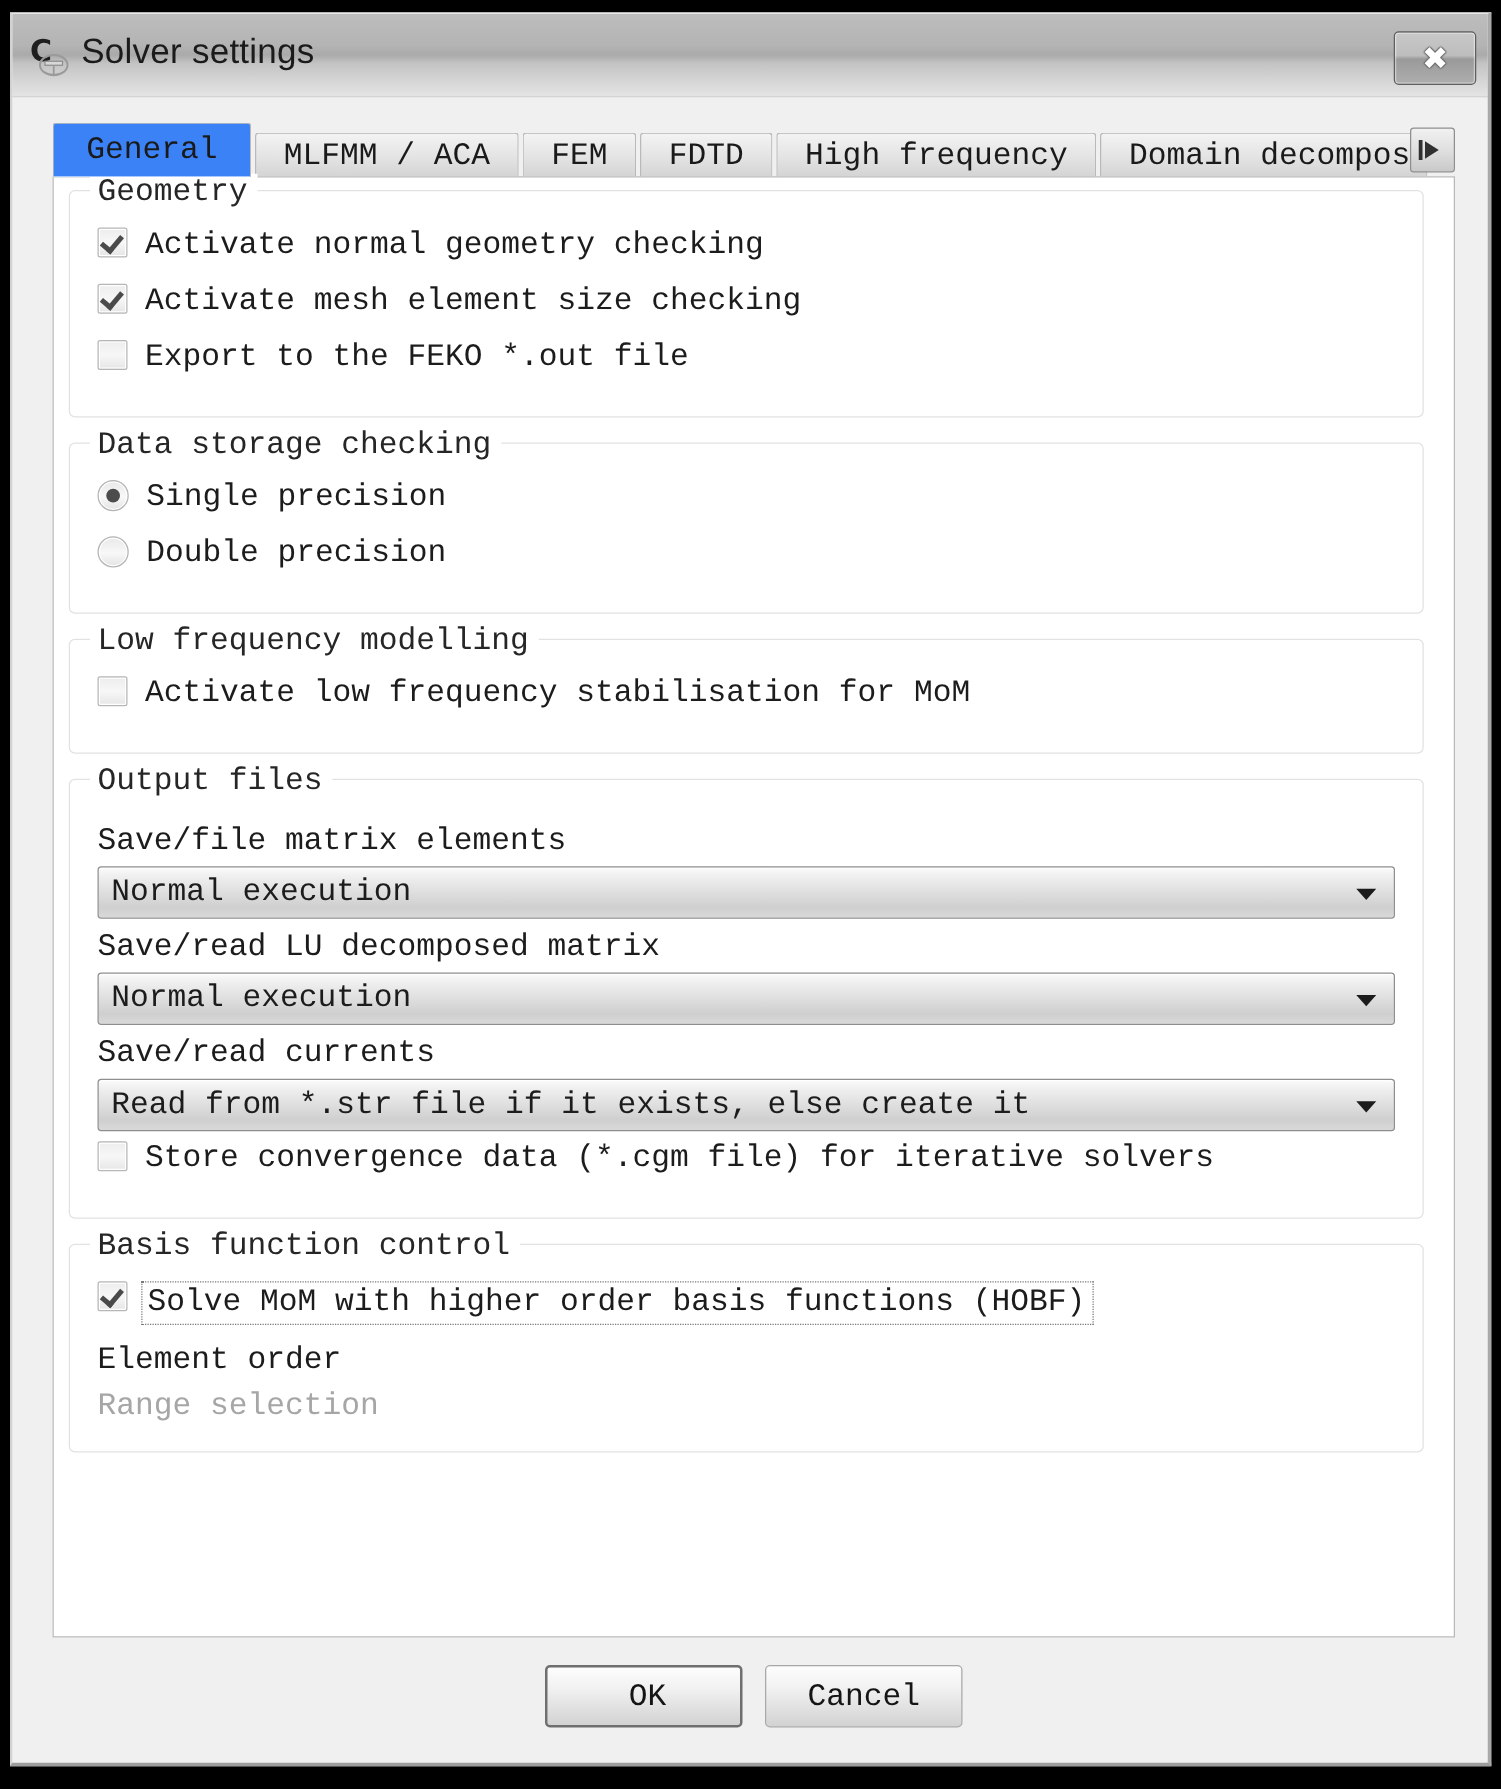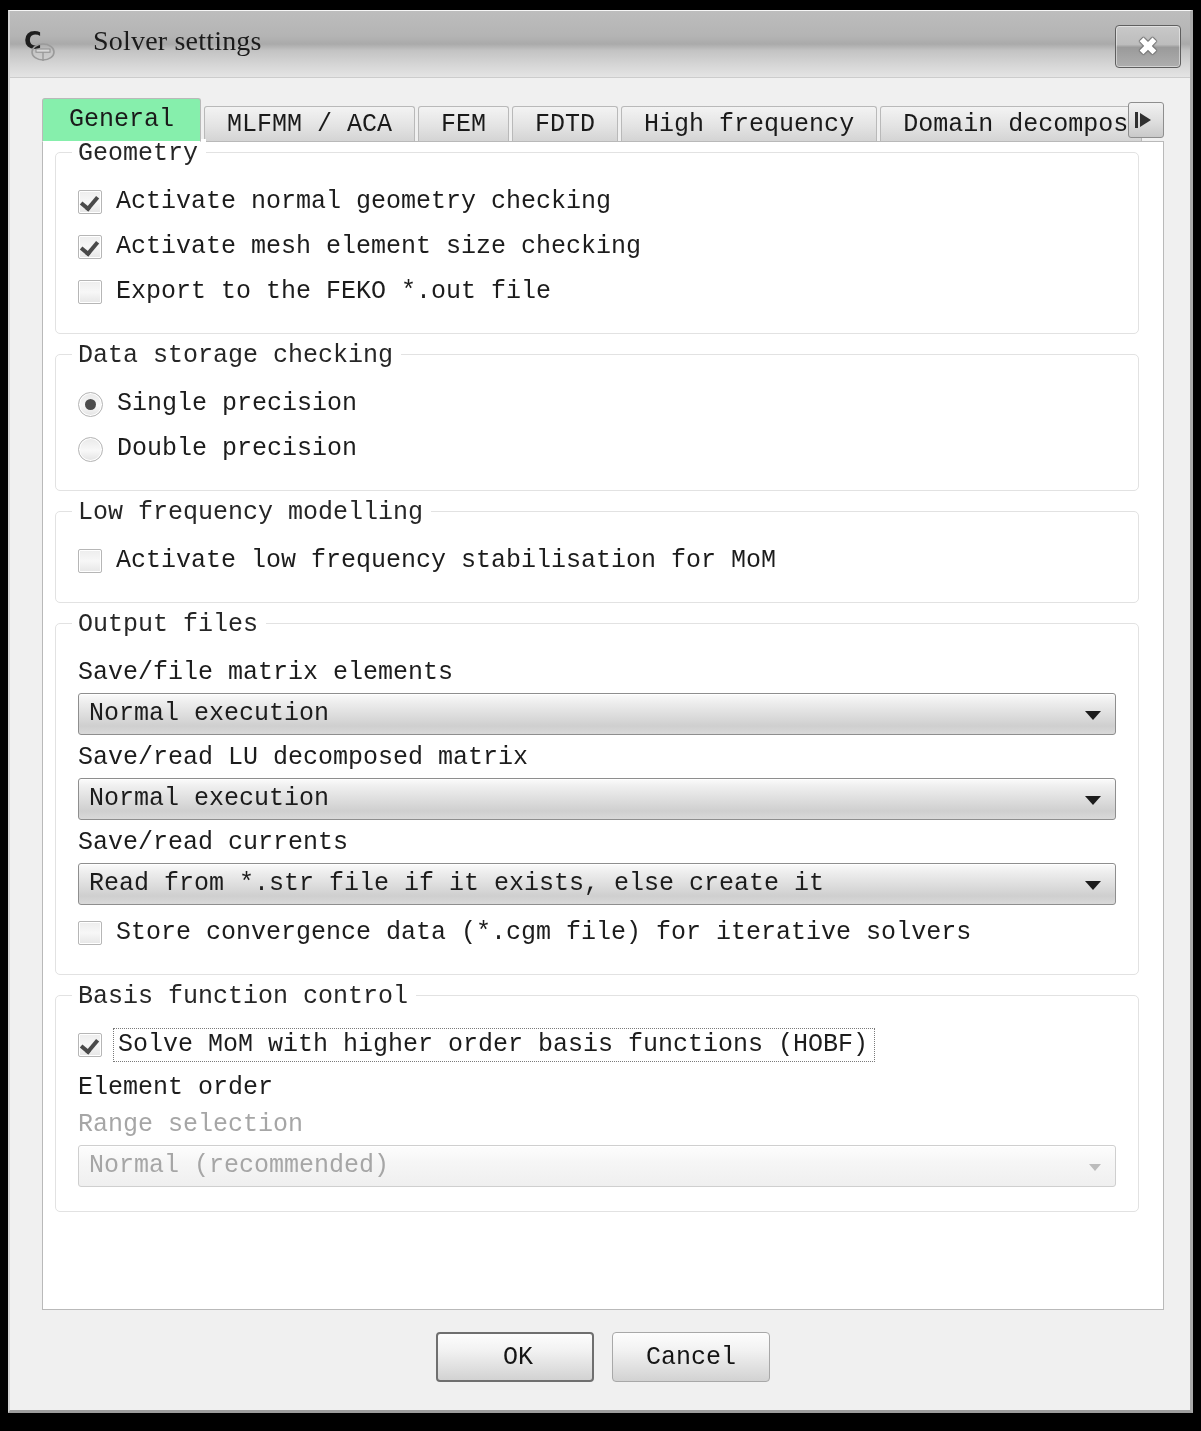--- a/index.html
+++ b/index.html
@@ -44,26 +44,25 @@
     position: absolute;
     left: 13px;
     top: 14px;
     width: 40px;
     height: 40px;
   }
   .win-title {
     position: absolute;
     left: 55px;
     top: 14px;
-    font-family: Liberation Serif, serif;
+    font-family: Liberation Sans, sans-serif;
     font-size: 28px;
     color: #1b1b1b;
     letter-spacing: .2px;
     white-space: nowrap;
-    margin-left: 28px;
   }
   .close-btn {
     position: absolute;
     right: 9px;
     top: 14px;
     width: 64px;
     height: 41px;
     border: 1px solid #5f5f5f;
     border-radius: 4px;
     background: linear-gradient(to bottom,
@@ -121,21 +120,21 @@
     border-bottom: none;
     border-top-left-radius: 3px;
     border-top-right-radius: 3px;
     margin-right: 3px;
     cursor: pointer;
     box-sizing: border-box;
   }
   .tab.active {
     height: 44px;
     line-height: 42px;
-    background: #86efac;
+    background: #3b82f6;
     border-color: #b9b9b9;
     border-bottom: 1px solid #ffffff;
     position: relative;
     z-index: 3;
     padding: 0 26px;
   }
   .tab.clipped {
     overflow: hidden;
   }
   .tab-scroll {
@@ -194,21 +193,21 @@
     background: #ffffff;
     padding: 0 8px 0 6px;
     font-size: 25px;
     color: #262626;
     white-space: nowrap;
   }
 
   
   .row {
     display: flex;
-    align-items: center;
+    align-items: flex-start;
     min-height: 40px;
     margin: 3px 0 5px 4px;
   }
   .cb {
     position: relative;
     width: 24px;
     height: 24px;
     flex: 0 0 auto;
     border: 1px solid #b6b6b6;
     border-radius: 2px;
@@ -470,24 +469,20 @@
         <span class="legend">Basis function control</span>
 
         <div class="row">
           <span class="cb checked"></span>
           <span class="lbl focusbox">Solve MoM with higher order basis functions (HOBF)</span>
         </div>
 
         <div class="flabel">Element order</div>
 
         <div class="flabel disabled">Range selection</div>
-        <div class="combo disabled">
-          <span class="ctext">Normal (recommended)</span>
-          <span class="carrow"></span>
-        </div>
       </div>
 
     </div>
 
     <div class="footer">
       <button class="btn default">OK</button>
       <button class="btn">Cancel</button>
     </div>
 
   </div>

